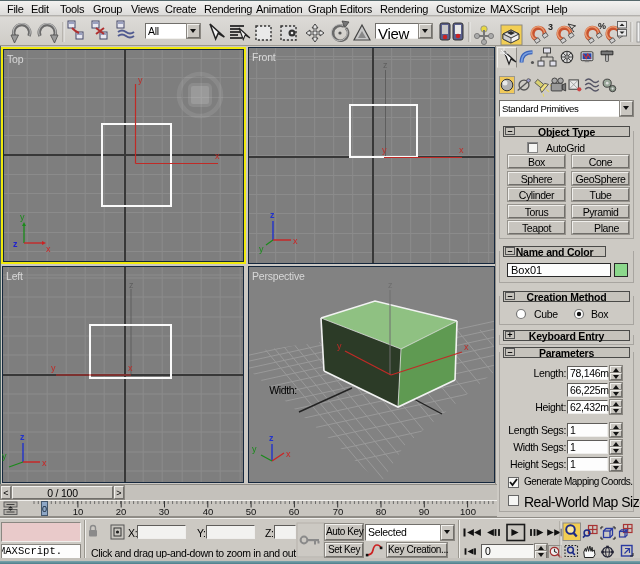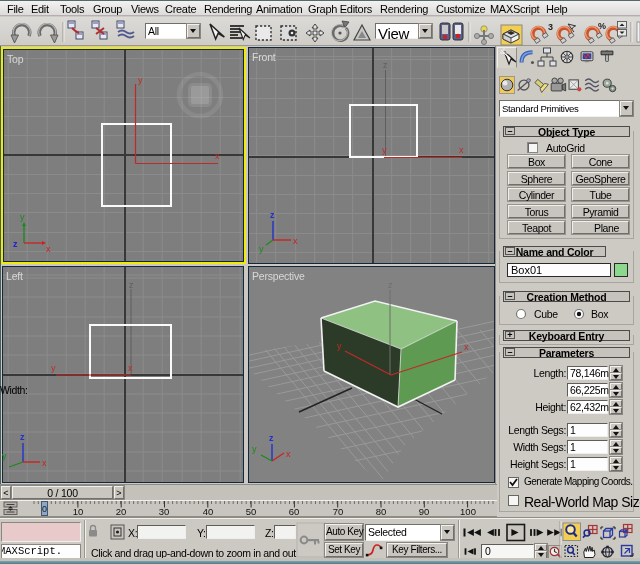--- a/index.html
+++ b/index.html
@@ -443,21 +443,21 @@
 <div class="abs" style="left:633px;top:352px;width:1px;height:159px;background:#a8a5a0;"></div>
 <div class="abs" style="left:499px;top:511px;width:135px;height:1px;background:#a8a5a0;"></div>
 <div class="abs rhead" style="left:503px;top:347px;width:127px;height:11px;">Parameters</div>
 <div class="abs" style="left:505px;top:348px;width:10px;height:8px;background:#c6c3bc;border:1px solid #555;font-size:9px;line-height:6px;text-align:center;font-weight:bold;">–</div>
 <div class="lbl" style="left:0;top:367px;width:566px;text-align:right;">Length:</div>
 <div class="fld" style="left:567px;top:366px;width:41px;height:14px;line-height:12px;padding-left:2px;">78,146m</div>
 <div class="abs btn3d" style="left:610px;top:366px;width:12px;height:7px;"></div>
 <div class="abs btn3d" style="left:610px;top:373px;width:12px;height:7px;"></div>
 <div class="abs" style="left:613px;top:368px;width:0;height:0;border-left:3px solid transparent;border-right:3px solid transparent;border-bottom:4px solid #111;"></div>
 <div class="abs" style="left:613px;top:375px;width:0;height:0;border-left:3px solid transparent;border-right:3px solid transparent;border-top:4px solid #111;"></div>
-<div class="lbl" style="left:0;top:384px;width:566px;text-align:left;">Width:</div>
+<div class="lbl" style="left:0;top:384px;width:566px;text-align:center;">Width:</div>
 <div class="fld" style="left:567px;top:383px;width:41px;height:14px;line-height:12px;padding-left:2px;">66,225m</div>
 <div class="abs btn3d" style="left:610px;top:383px;width:12px;height:7px;"></div>
 <div class="abs btn3d" style="left:610px;top:390px;width:12px;height:7px;"></div>
 <div class="abs" style="left:613px;top:385px;width:0;height:0;border-left:3px solid transparent;border-right:3px solid transparent;border-bottom:4px solid #111;"></div>
 <div class="abs" style="left:613px;top:392px;width:0;height:0;border-left:3px solid transparent;border-right:3px solid transparent;border-top:4px solid #111;"></div>
 <div class="lbl" style="left:0;top:401px;width:566px;text-align:right;">Height:</div>
 <div class="fld" style="left:567px;top:400px;width:41px;height:14px;line-height:12px;padding-left:2px;">62,432m</div>
 <div class="abs btn3d" style="left:610px;top:400px;width:12px;height:7px;"></div>
 <div class="abs btn3d" style="left:610px;top:407px;width:12px;height:7px;"></div>
 <div class="abs" style="left:613px;top:402px;width:0;height:0;border-left:3px solid transparent;border-right:3px solid transparent;border-bottom:4px solid #111;"></div>
@@ -665,21 +665,21 @@
 <div class="fld" style="left:206px;top:525px;width:49px;height:14px;background:#f2f2f0;"></div>
 <div class="lbl" style="left:265px;top:527px;">Z:</div>
 <div class="fld" style="left:274px;top:525px;width:22px;height:14px;background:#f2f2f0;"></div>
 <div class="lbl" style="left:91px;top:547px;">Click and drag up-and-down to zoom in and out</div>
 <div class="abs btn3d" style="left:325px;top:524px;width:38px;height:16px;text-align:center;line-height:14px;font-size:10px;letter-spacing:-0.4px;white-space:nowrap;">Auto Key</div>
 <div class="abs btn3d" style="left:325px;top:543px;width:38px;height:14px;text-align:center;line-height:12px;font-size:10px;letter-spacing:-0.4px;white-space:nowrap;">Set Key</div>
 <div class="abs sunk" style="left:365px;top:524px;width:90px;height:17px;background:#fff;"></div>
 <div class="abs" style="left:368px;top:526px;font-size:10.5px;letter-spacing:-0.3px;white-space:nowrap;">Selected</div>
 <div class="abs btn3d" style="left:441px;top:525px;width:13px;height:15px;"></div>
 <div class="abs" style="left:444px;top:530px;width:0;height:0;border-left:3.5px solid transparent;border-right:3.5px solid transparent;border-top:4px solid #111;"></div>
-<div class="abs btn3d" style="left:387px;top:543px;width:60px;height:14px;text-align:center;line-height:12px;font-size:10px;letter-spacing:-0.4px;white-space:nowrap;">Key Filters...</div>
+<div class="abs btn3d" style="left:387px;top:543px;width:60px;height:14px;text-align:center;line-height:12px;font-size:10px;letter-spacing:-0.4px;white-space:nowrap;">Key Creation...</div>
 <div class="abs" style="left:458px;top:520px;width:1px;height:38px;background:#9a978f;"></div>
 <div class="abs" style="left:459px;top:520px;width:1px;height:38px;background:#f0efec;"></div>
 <svg class="abs" style="left:0;top:517px;" width="640" height="45" viewBox="0 517 640 45">
     <rect x="463.5" y="528.5" width="2" height="8.0" fill="#111"></rect>
     <path d="M 473.9 529.1 L 473.9 535.9 L 467.1 532.5 Z" fill="#111"></path>
     <path d="M 480.9 529.1 L 480.9 535.9 L 474.1 532.5 Z" fill="#111"></path>
     <path d="M 493.9 529.1 L 493.9 535.9 L 487.1 532.5 Z" fill="#111"></path>
     <rect x="494.6" y="529.1" width="1.8" height="6.8" fill="#111"></rect>
     <rect x="498.1" y="529.1" width="1.8" height="6.8" fill="#111"></rect>
     <rect x="507" y="524.5" width="17.5" height="16" fill="#c9c6c0" stroke="#1a1a1a" stroke-width="1.6"></rect>

